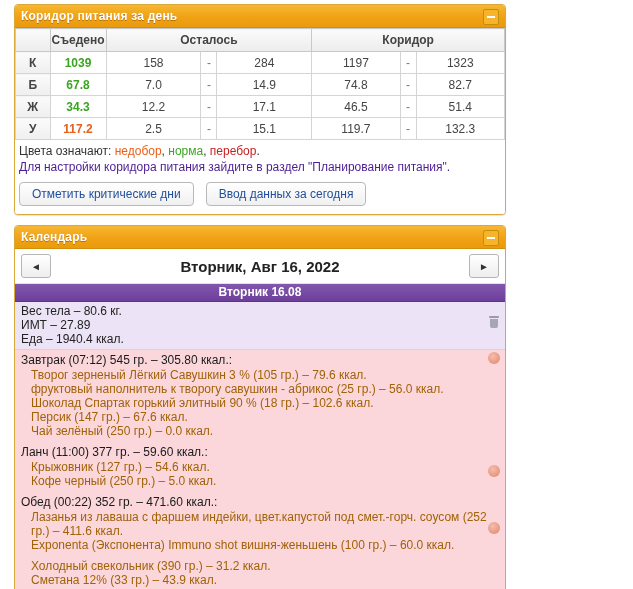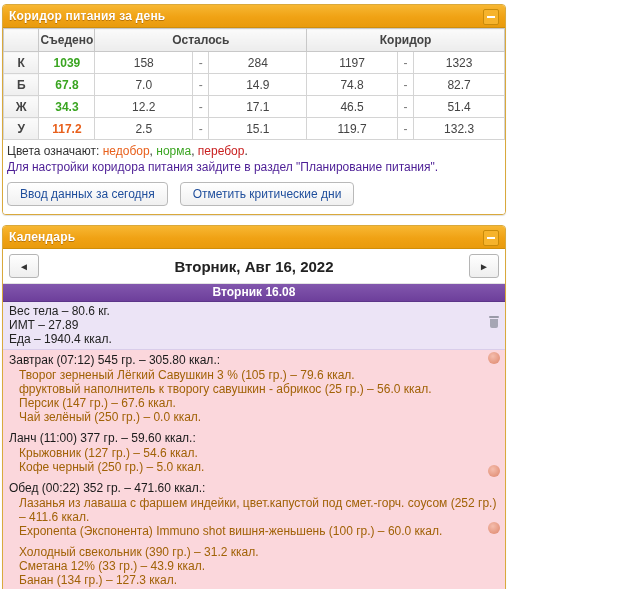--- a/index.html
+++ b/index.html
@@ -13,21 +13,21 @@
     font-family: "Liberation Sans", sans-serif;
     font-size: 12px;
     color: #333333;
     overflow: hidden;
   }
   .page {
     position: relative;
     width: 512px;
     height: 589px;
     box-sizing: border-box;
-    padding: 4px 6px 0 2px;
+    padding: 4px 6px 0 14px;
   }
 
   
   .panel {
     border: 1px solid #d9a93c;
     border-radius: 4px;
     background: #ffffff;
     margin-bottom: 10px;
     box-shadow: 0 1px 1px rgba(0,0,0,0.12);
     overflow: hidden;
@@ -299,22 +299,22 @@
         </tbody>
       </table>
 
       <div class="legend">
         <span>Цвета означают: </span><span class="c-under">недобор</span><span>, </span><span class="c-norm">норма</span><span>, </span><span class="c-over">перебор</span><span>.</span>
       </div>
 
       <div class="infoline">Для настройки коридора питания зайдите в раздел "Планирование питания".</div>
 
       <div class="btnrow">
+        <button class="btn">Отметить критические дни</button>
         <button class="btn">Ввод данных за сегодня</button>
-        <button class="btn">Отметить критические дни</button>
       </div>
     </div>
   </div>
 
   <div class="panel">
     <div class="panel-head">
       <span class="panel-title">Календарь</span>
       <span class="panel-collapse">
           <i></i>
         </span>
@@ -340,20 +340,21 @@
 
     <div class="meals">
       <span class="hand-icon" style="top:2px;"></span>
       <span class="hand-icon" style="top:115px;"></span>
       <span class="hand-icon" style="top:172px;"></span>
 
       <div class="meal">
         <div class="meal-title">Завтрак (07:12) 545 гр. – 305.80 ккал.:</div>
         <div class="meal-item">Творог зерненый Лёгкий Савушкин 3 % (105 гр.) – 79.6 ккал.</div>
         <div class="meal-item">фруктовый наполнитель к творогу савушкин - абрикос (25 гр.) – 56.0 ккал.</div>
+        <div class="meal-item">Шоколад Спартак горький элитный 90 % (18 гр.) – 102.6 ккал.</div>
         <div class="meal-item">Персик (147 гр.) – 67.6 ккал.</div>
         <div class="meal-item">Чай зелёный (250 гр.) – 0.0 ккал.</div>
       </div>
 
       <div class="meal">
         <div class="meal-title">Ланч (11:00) 377 гр. – 59.60 ккал.:</div>
         <div class="meal-item">Крыжовник (127 гр.) – 54.6 ккал.</div>
         <div class="meal-item">Кофе черный (250 гр.) – 5.0 ккал.</div>
       </div>
 

